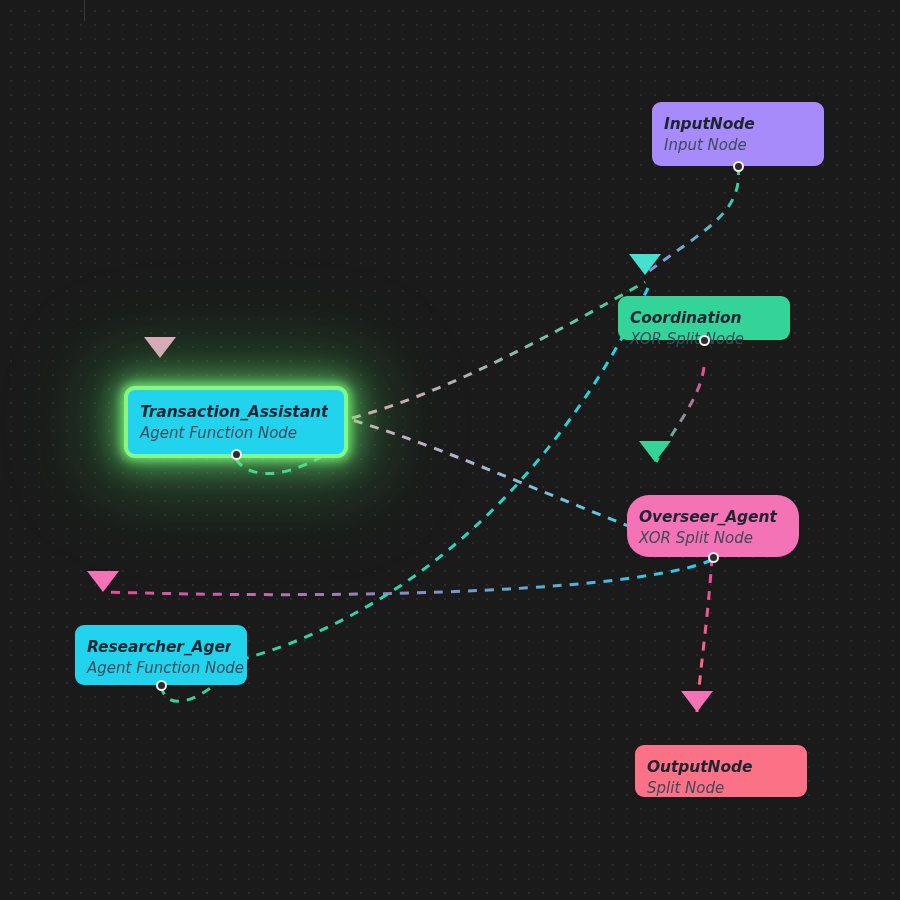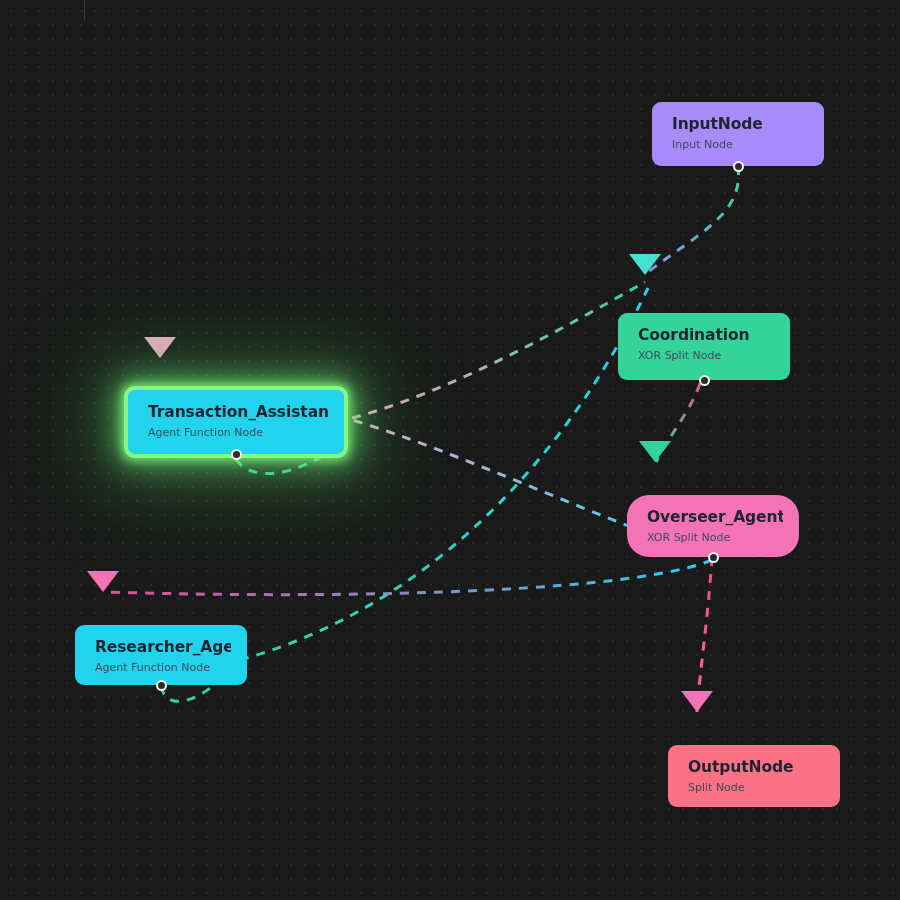--- a/index.html
+++ b/index.html
@@ -22,43 +22,44 @@
     position: absolute;
     left: 0; top: 0;
     width: 900px;
     height: 900px;
     pointer-events: none;
   }
   .node {
     position: absolute;
     border-radius: 9px;
     box-sizing: border-box;
-    padding: 13px 16px 0 20px;
+    padding: 13px 16px 0 12px;
     user-select: none;
+    font-style: italic;
   }
   .node.selected {
     border: 4px solid #85f785;
     border-radius: 11px;
     box-shadow:
       0 0 10px 3px rgba(120,245,120,0.80),
       0 0 26px 10px rgba(110,240,120,0.45),
       0 0 58px 26px rgba(90,230,110,0.22),
       0 0 96px 44px rgba(70,210,100,0.10);
   }
   .node-title {
     font-size: 15.5px;
     font-weight: bold;
     color: #1e2430;
     letter-spacing: -0.1px;
     line-height: 19px;
     white-space: nowrap;
     overflow: hidden;
   }
   .node-subtitle {
-    font-size: 11px;
+    font-size: 15px;
     color: #3f4a5a;
     line-height: 16px;
     margin-top: 3px;
     white-space: nowrap;
   }
   .handle {
     position: absolute;
     width: 11px;
     height: 11px;
     border-radius: 50%;
@@ -141,39 +142,39 @@
       <path d="M 236,459 C 250,482 296,478 340,444" fill="none" stroke="url(#grad-7)" stroke-width="3" stroke-linecap="butt" stroke-dasharray="9 8"></path>
       <path d="M 161,686 C 166,712 200,706 240,660" fill="none" stroke="url(#grad-8)" stroke-width="3" stroke-linecap="butt" stroke-dasharray="9 8"></path>
     </svg>
 
   <div id="node-layer">
       <div class="node" style="left: 652px; top: 102px; width: 172px; height: 64px; background: rgb(167, 139, 250);">
         <div class="node-title">InputNode</div>
         <div class="node-subtitle">Input Node</div>
         <div class="handle"></div>
       </div>
-      <div class="node" style="left: 618px; top: 313px; width: 172px; height: 67px; background: rgb(52, 211, 153);">
+      <div class="node" style="left: 618px; top: 296px; width: 172px; height: 44px; background: rgb(52, 211, 153);">
         <div class="node-title">Coordination</div>
         <div class="node-subtitle">XOR Split Node</div>
         <div class="handle"></div>
       </div>
       <div class="node selected" style="left: 124px; top: 386px; width: 224px; height: 72px; background: rgb(34, 211, 238);">
         <div class="node-title">Transaction_Assistant_Ag…</div>
         <div class="node-subtitle">Agent Function Node</div>
         <div class="handle"></div>
       </div>
       <div class="node" style="left: 627px; top: 495px; width: 172px; height: 62px; background: rgb(244, 114, 182); border-radius: 22px;">
         <div class="node-title">Overseer_Agent</div>
         <div class="node-subtitle">XOR Split Node</div>
         <div class="handle"></div>
       </div>
       <div class="node" style="left: 75px; top: 625px; width: 172px; height: 60px; background: rgb(34, 211, 238);">
         <div class="node-title">Researcher_Agent</div>
         <div class="node-subtitle">Agent Function Node</div>
         <div class="handle"></div>
       </div>
-      <div class="node" style="left: 668px; top: 745px; width: 172px; height: 62px; background: rgb(251, 113, 133);">
+      <div class="node" style="left: 635px; top: 745px; width: 172px; height: 52px; background: rgb(251, 113, 133);">
         <div class="node-title">OutputNode</div>
         <div class="node-subtitle">Split Node</div>
       </div>
     </div>
 
 </div>
 
 </body></html>

